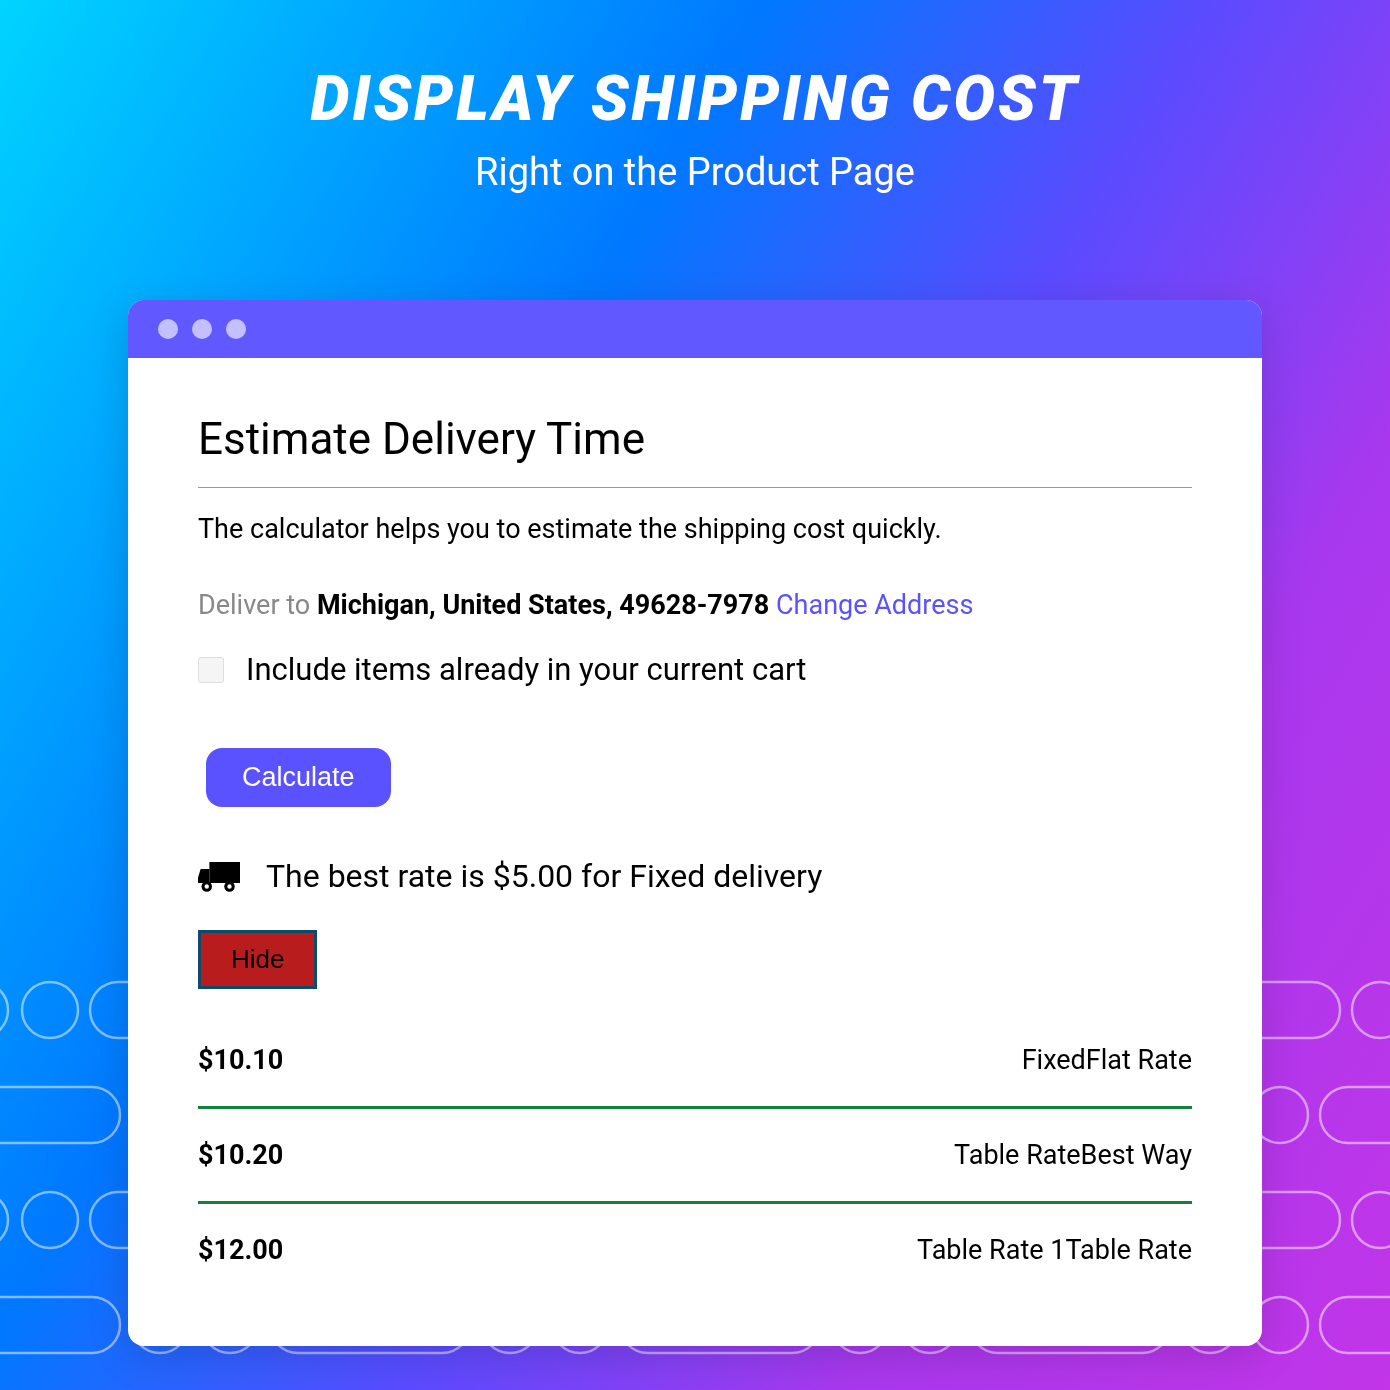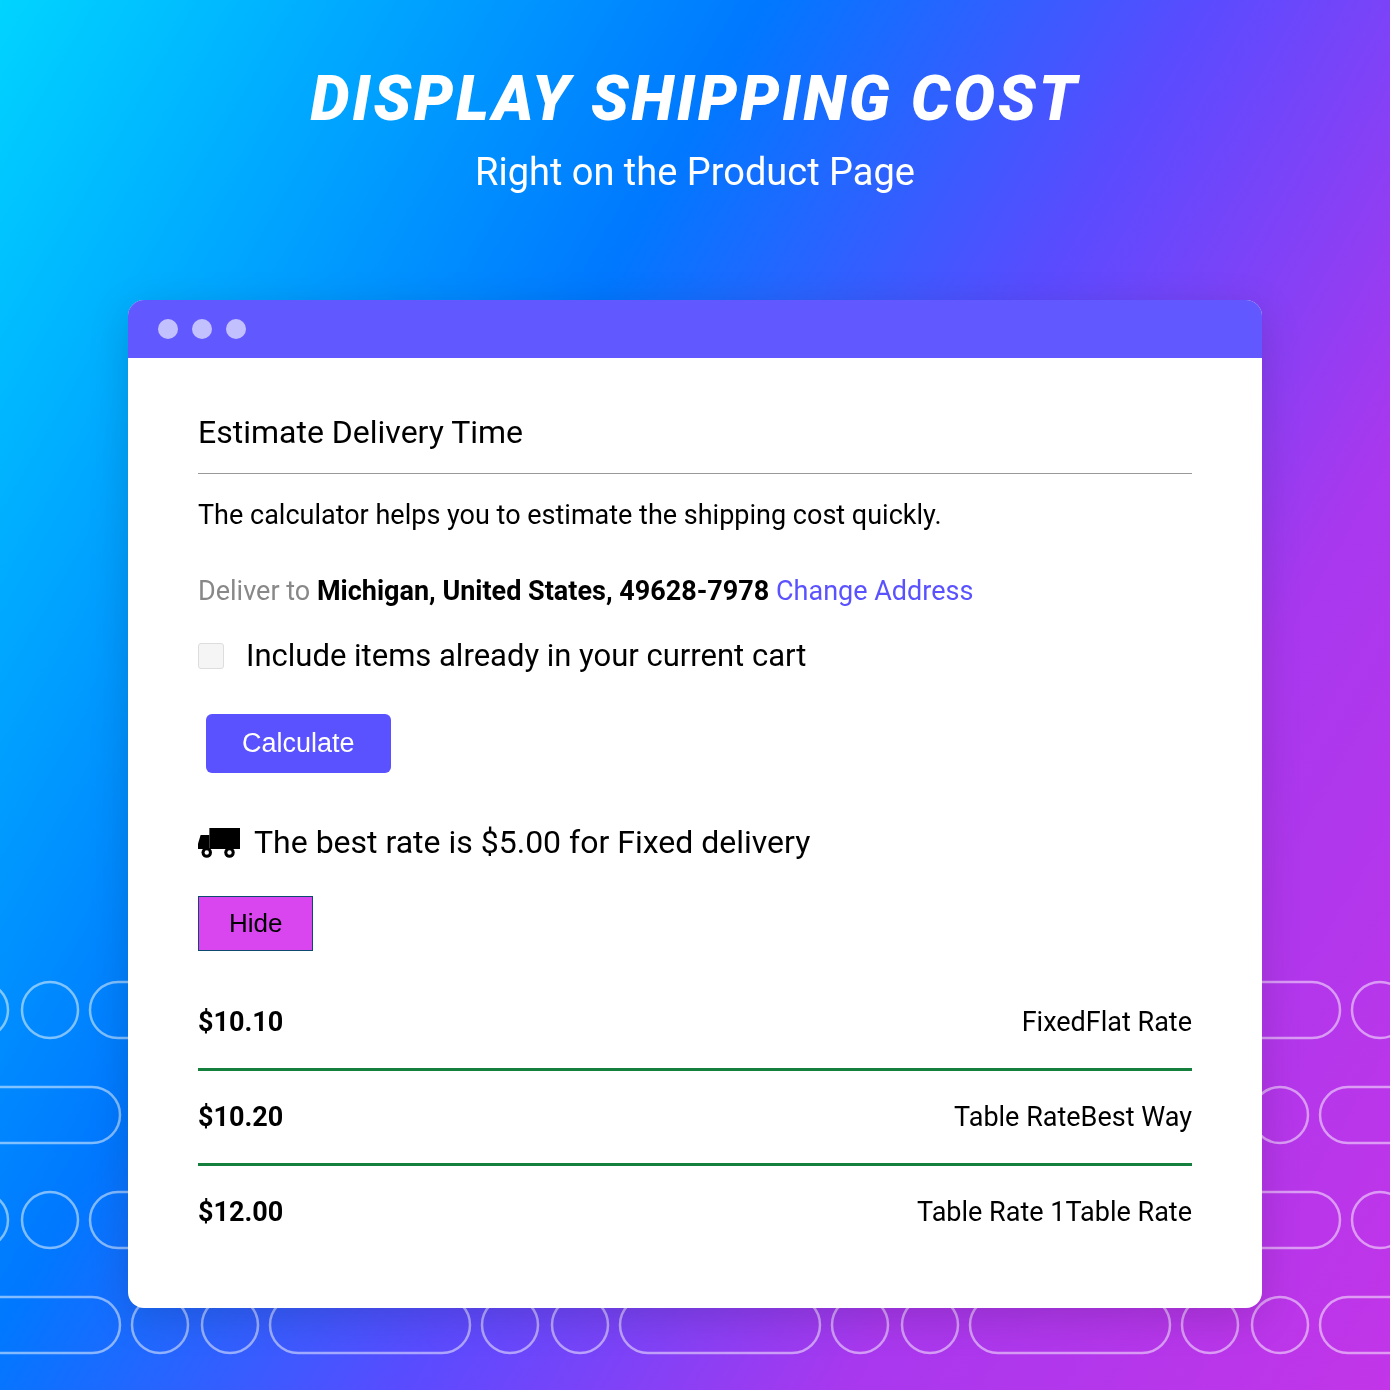--- a/index.html
+++ b/index.html
@@ -66,21 +66,21 @@
     .window-dot {
       width: 20px;
       height: 20px;
       border-radius: 50%;
       background: #c3c0ff;
     }
     .window-body {
       padding: 55px 70px 50px 70px;
     }
     .panel-title {
-      font-size: 32px;
+      font-size: 44px;
       font-weight: 400;
       color: #000;
       padding-bottom: 22px;
       border-bottom: 1px solid #999;
     }
     .description {
       font-size: 27px;
       color: #000;
       margin-top: 25px;
     }
@@ -117,43 +117,43 @@
       font-size: 31px;
       color: #000;
     }
     .calculate-btn {
       background: #5a52ff;
       color: #fff;
       font-size: 27px;
       font-weight: 400;
       border: none;
       padding: 14px 36px;
-      border-radius: 6px;
-      margin-top: 40px;
+      border-radius: 16px;
+      margin-top: 60px;
       cursor: pointer;
       margin-left: 8px;
     }
     .best-rate-row {
       display: flex;
       align-items: center;
-      gap: 14px;
+      gap: 26px;
       margin-top: 50px;
     }
     .truck-icon {
       width: 42px;
       height: 36px;
     }
     .best-rate-text {
       font-size: 32px;
       font-weight: 400;
       color: #000;
     }
     .hide-btn {
-      background: #d946ef;
-      border: 1px solid #0c4a6e;
+      background: #b91c1c;
+      border: 3px solid #0c4a6e;
       font-size: 26px;
       padding: 11px 30px;
       margin-top: 35px;
       cursor: pointer;
     }
     .rates-table {
       margin-top: 25px;
     }
     .rate-row {
       display: flex;

